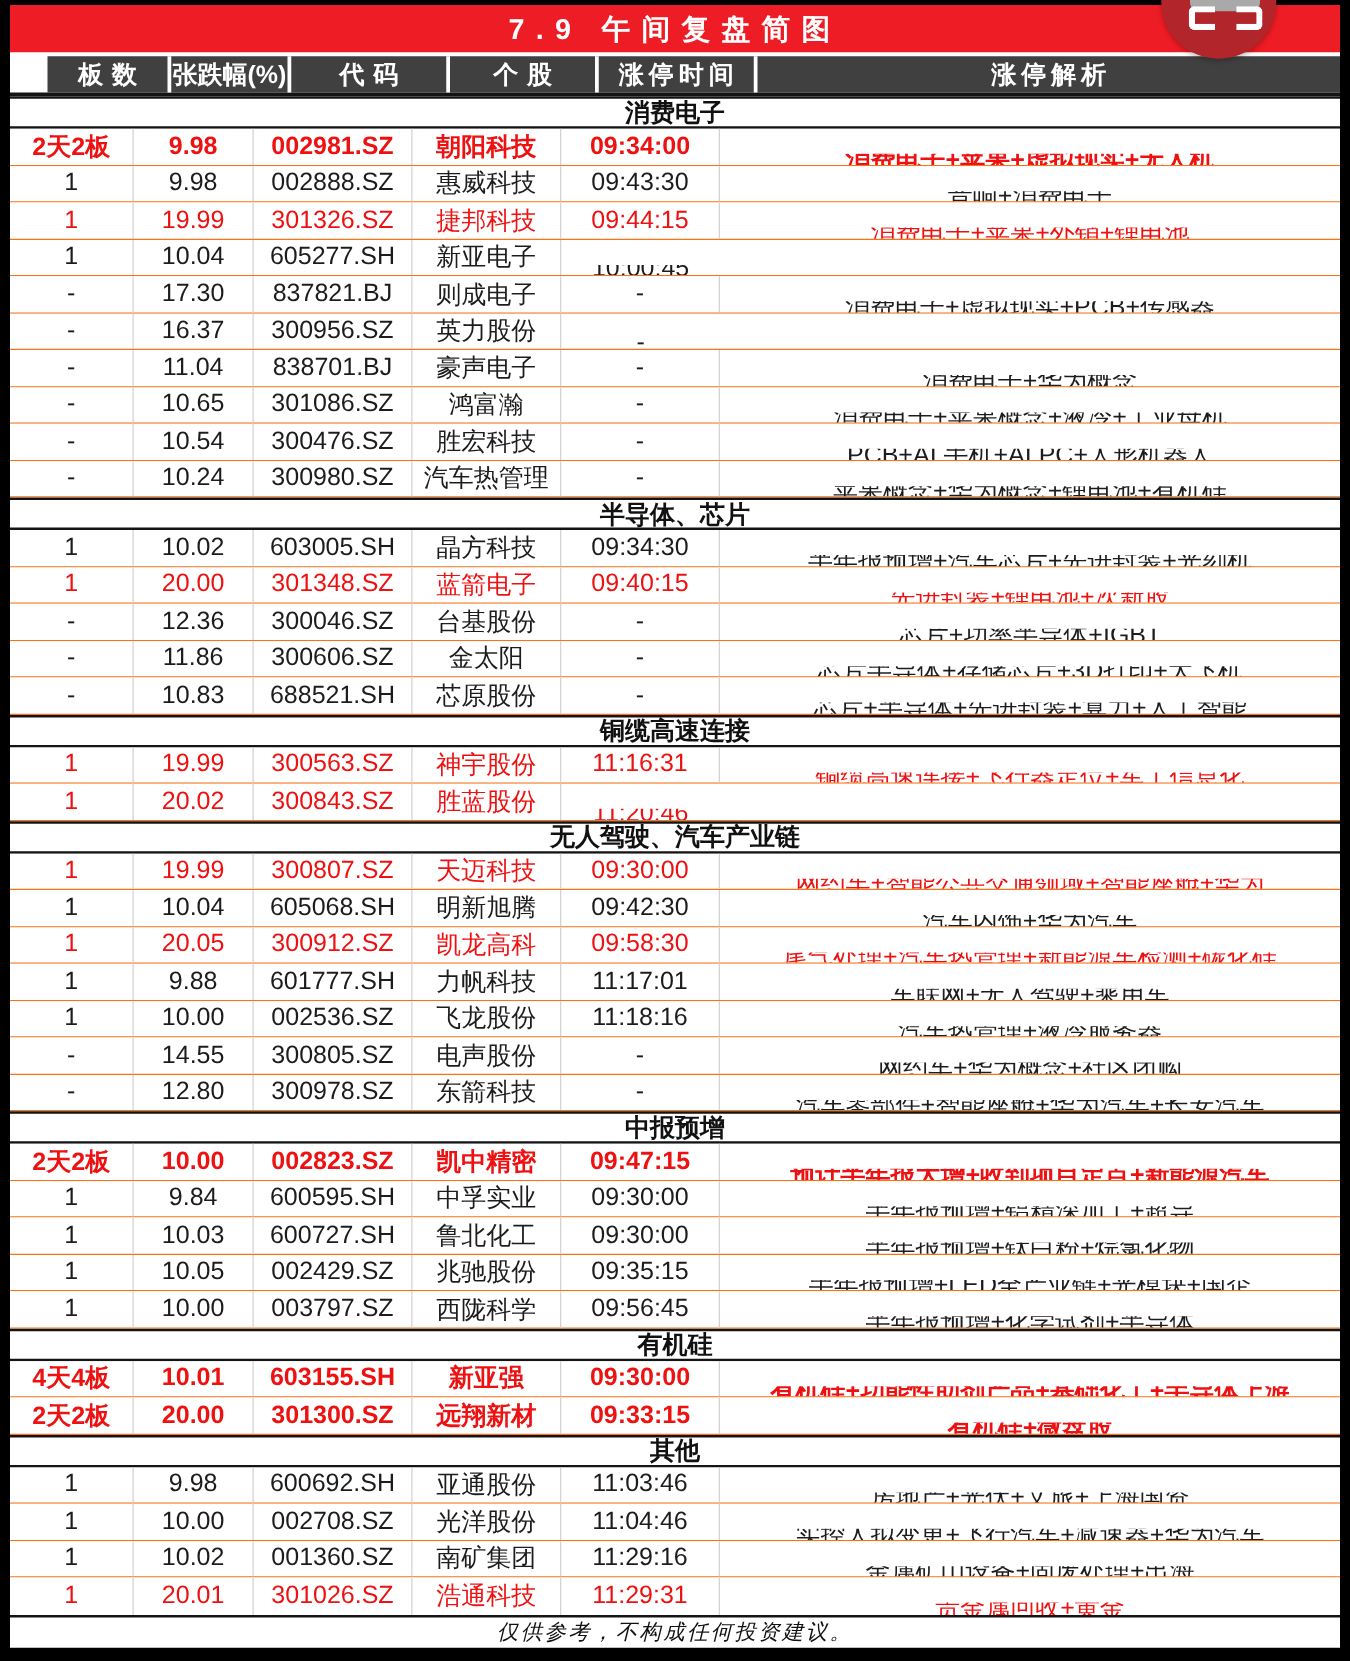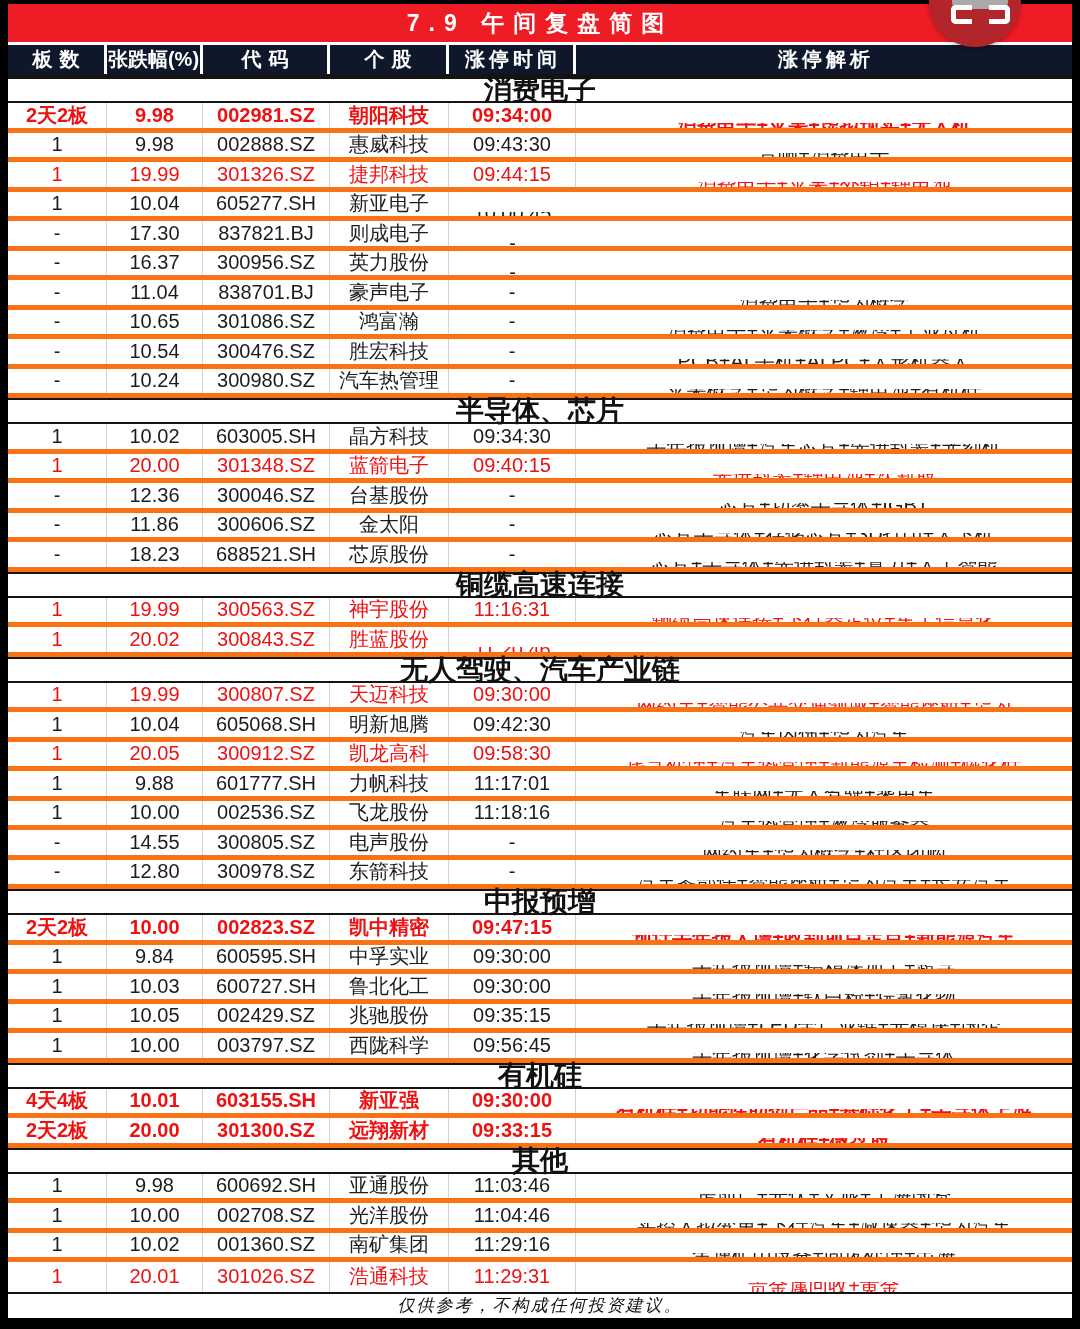--- a/index.html
+++ b/index.html
@@ -4,33 +4,33 @@
 <style>
   html,body{margin:0;padding:0;}
   body{font-family:"Liberation Sans",sans-serif;}
   .page{position:relative;width:1080px;height:1329px;background:#000;overflow:hidden;box-sizing:border-box;padding:4px 8px 4px 8px;}
   .content{width:1064px;background:#fff;}
   
   .titlebar{height:38px;background:#ee1c24;display:flex;align-items:center;justify-content:center;
             color:#fff;font-size:23px;font-weight:bold;letter-spacing:9px;}
   .gap{height:3px;background:#fff;}
   
-  .colhdr{height:29px;background:#0f172a;display:grid;grid-template-columns:99px 96px 127px 119px 127px 1fr;}
+  .colhdr{height:29px;background:#404040;display:grid;grid-template-columns:99px 96px 127px 119px 127px 1fr;margin-left:30px;}
   .colhdr .hcell{display:flex;align-items:center;justify-content:center;color:#fff;font-weight:bold;
                  font-size:20px;border-right:3px solid #fff;}
   .colhdr .hcell:last-child{border-right:none;}
   .colhdr .hcell:nth-child(1),.colhdr .hcell:nth-child(3),.colhdr .hcell:nth-child(4){letter-spacing:7px;padding-left:7px;}
   .colhdr .hcell:nth-child(5),.colhdr .hcell:nth-child(6){letter-spacing:4px;padding-left:4px;}
   .divider{height:3px;background:#141414;}
   
   .section-hdr{height:26px;box-sizing:border-box;border-top:2px solid #141414;border-bottom:2px solid #141414;
-               display:flex;align-items:center;justify-content:center;font-size:28px;font-weight:bold;color:#111;background:#fff;}
+               display:flex;align-items:center;justify-content:center;font-size:20px;font-weight:bold;color:#111;background:#fff;}
   
   .row{height:29.5px;box-sizing:border-box;display:grid;grid-template-columns:99px 96px 127px 119px 127px 1fr;
-       border-bottom:5px solid #f97316;background:#fff;}
+       border-bottom:1px solid #f97316;background:#fff;}
   .row:last-child{border-bottom:none;}
   .cell{display:flex;align-items:center;justify-content:center;font-size:20px;color:#1c1c1c;
         border-right:1px solid #d3d3d3;white-space:nowrap;overflow:hidden;}
   .cell:last-child{border-right:none;margin-top:20px;}
   .row.red .cell{color:#ee1111;}
   .row.red-bold .cell{color:#ee1111;font-weight:bold;}
   
   .footer{height:24px;border-top:2px solid #141414;display:flex;align-items:center;justify-content:center;
           font-family:Liberation Serif, serif;font-style:italic;font-size:17px;color:#111;letter-spacing:2px;background:#fff;}
   
@@ -97,20 +97,21 @@
           <div class="cell">605277.SH</div>
           <div class="cell">新亚电子</div>
           <div class="cell">10:00:45</div>
         </div>
         <div class="row black">
           <div class="cell">-</div>
           <div class="cell">17.30</div>
           <div class="cell">837821.BJ</div>
           <div class="cell">则成电子</div>
           <div class="cell">-</div>
+          <div class="cell">消费电子+虚拟现实+PCB+传感器</div>
         </div>
         <div class="row black">
           <div class="cell">-</div>
           <div class="cell">16.37</div>
           <div class="cell">300956.SZ</div>
           <div class="cell">英力股份</div>
           <div class="cell">-</div>
         </div>
         <div class="row black">
           <div class="cell">-</div>
@@ -172,21 +173,21 @@
         <div class="row black">
           <div class="cell">-</div>
           <div class="cell">11.86</div>
           <div class="cell">300606.SZ</div>
           <div class="cell">金太阳</div>
           <div class="cell">-</div>
           <div class="cell">芯片半导体+存储芯片+3D打印+大飞机</div>
         </div>
         <div class="row black">
           <div class="cell">-</div>
-          <div class="cell">18.23</div>
+          <div class="cell">10.83</div>
           <div class="cell">688521.SH</div>
           <div class="cell">芯原股份</div>
           <div class="cell">-</div>
           <div class="cell">芯片+半导体+先进封装+算力+人工智能</div>
         </div>
         <div class="section-hdr">铜缆高速连接</div>
         <div class="row red">
           <div class="cell">1</div>
           <div class="cell">19.99</div>
           <div class="cell">300563.SZ</div>

